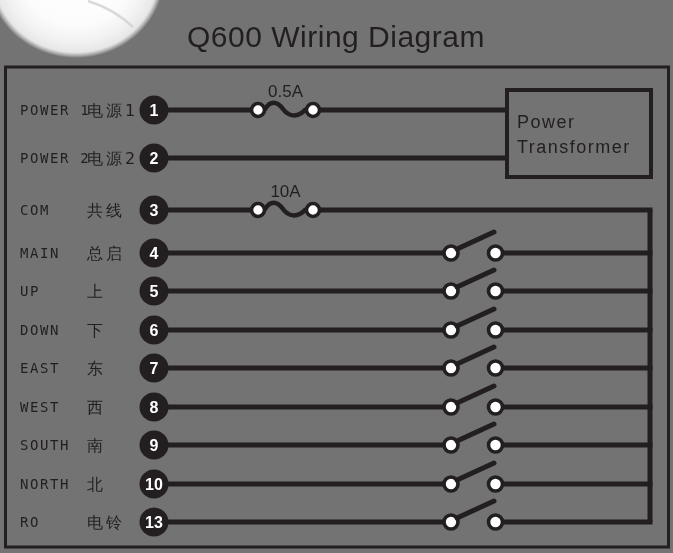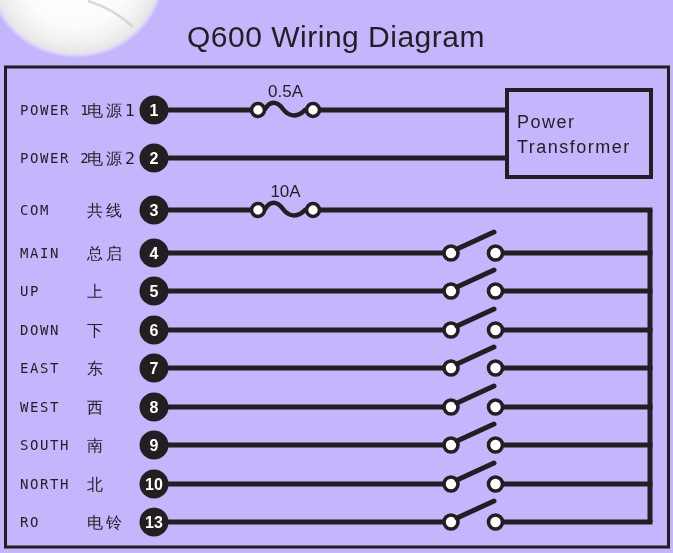--- a/index.html
+++ b/index.html
@@ -1,19 +1,19 @@
 <!DOCTYPE html>
 <html><head>
 <meta charset="utf-8">
 <style>
   html,body{margin:0;padding:0;background:#fff;}
   #stage{
     position:relative;
     width:673px;height:553px;
-    background:#c4b5fd;
+    background:#737373;
     overflow:hidden;
     font-family:"Liberation Sans", sans-serif;
   }
   #stage svg{position:absolute;left:0;top:0;}
   .ink-line{stroke:#231f20;fill:none;}
   .wire{stroke-width:5;}
   .blade{stroke-width:5;stroke-linecap:round;}
   .node{stroke-width:3.6;fill:#ffffff;}
   .title-text{
     font-family:"Liberation Sans", sans-serif;

